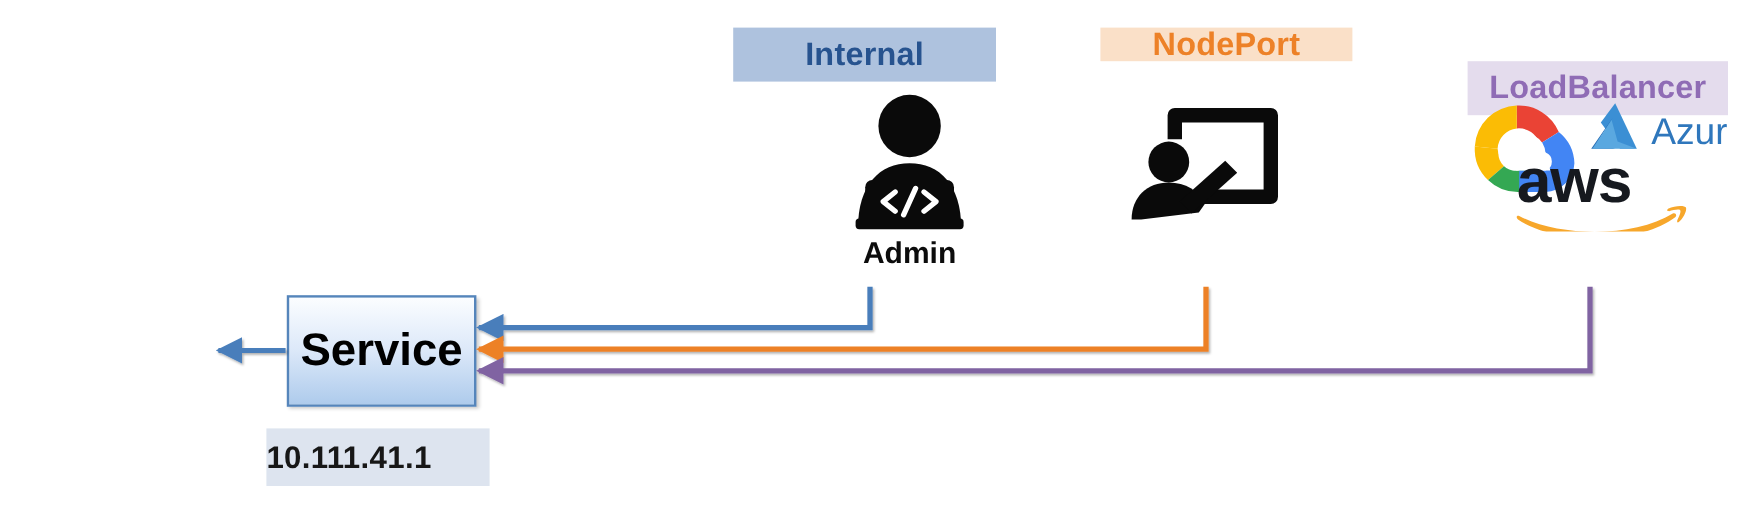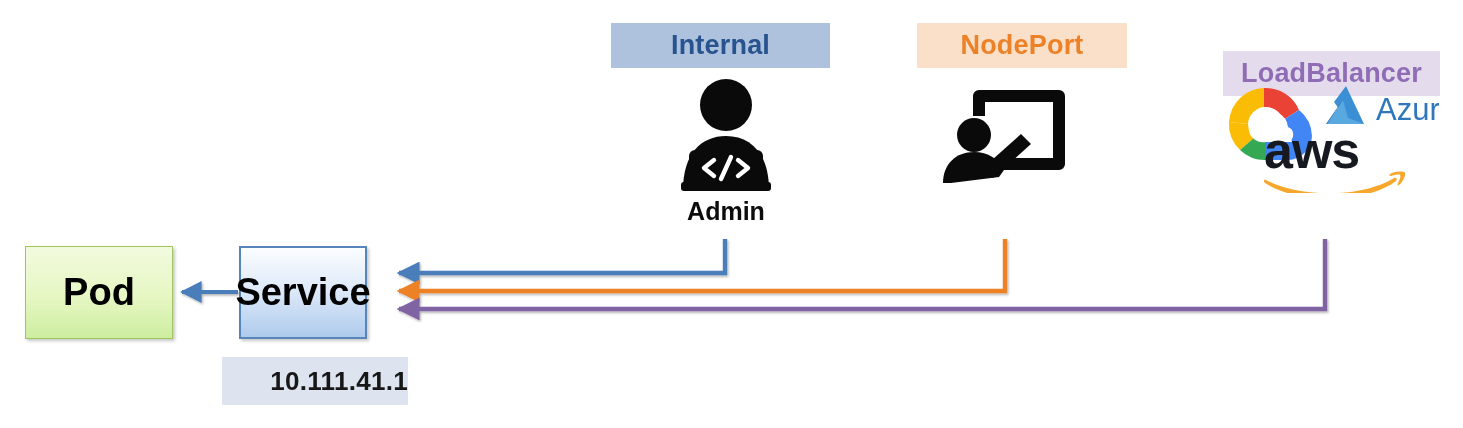--- a/index.html
+++ b/index.html
@@ -30,21 +30,21 @@
     font-weight: bold;
     letter-spacing: 0.2px;
     white-space: nowrap;
   }
   .badge-clusterip {
     left: 611px; top: 23px; width: 219px; height: 45px;
     background: #aec2de;
     color: #27538f;
   }
   .badge-nodeport {
-    left: 917px; top: 23px; width: 210px; height: 45px;
+    left: 917px; top: 23px; width: 210px; height: 28px;
     background: #fae0c8;
     color: #ed8127;
   }
   .badge-loadbalancer {
     left: 1223px; top: 23px; width: 217px; height: 45px;
     background: #e4dced;
     color: #8f6cb5;
     margin-top: 28px;
   }
 
@@ -60,21 +60,21 @@
     align-items: flex-end;
     justify-content: center;
   }
   .actor-label {
     font-size: 25px;
     font-weight: bold;
     color: #0c0c0c;
     white-space: nowrap;
     margin-top: 4px;
   }
-  .actor-admin      { left: 640px;  top: 78px; width: 172px; }
+  .actor-admin      { left: 672px;  top: 78px; width: 172px; }
   .actor-internal   { left: 905px;  top: 78px; width: 196px; }
   .actor-cloud      { left: 1215px; top: 78px; width: 232px; }
 
   
   .node-box {
     position: absolute;
     display: flex;
     align-items: center;
     justify-content: center;
     font-size: 38px;
@@ -82,31 +82,31 @@
     color: #000000;
     box-sizing: border-box;
     box-shadow: 2px 2px 3px rgba(0,0,0,0.22);
   }
   .pod-box {
     left: 25px; top: 246px; width: 148px; height: 93px;
     background: linear-gradient(180deg, #f2fade 0%, #e6f7c3 55%, #cdeda0 100%);
     border: 1px solid #9fc65c;
   }
   .service-box {
-    left: 239px; top: 246px; width: 128px; height: 93px;
+    left: 239px; top: 246px; width: 158px; height: 93px;
     background: linear-gradient(180deg, #fbfdff 0%, #dde9f9 48%, #aecbec 100%);
     border: 2px solid #5585bb;
   }
   .ip-box {
     position: absolute;
     left: 222px; top: 357px; width: 186px; height: 48px;
     background: #dde4ef;
     display: flex;
     align-items: center;
-    justify-content: flex-end;
+    justify-content: flex-start;
     font-size: 26px;
     font-weight: bold;
     color: #171717;
     letter-spacing: 0.3px;
   }
 
   
   .connectors {
     position: absolute;
     left: 0; top: 0;
@@ -189,23 +189,20 @@
 
         <g transform="translate(40,48)">
           <text x="0" y="42" font-family="'Liberation Sans', sans-serif" font-size="52" font-weight="bold" fill="#16191f" letter-spacing="-1">aws</text>
           <path d="M2 54 C36 72 98 72 130 52 C132 51 134 53 132 55 C102 78 32 78 1 57 C-1 55 0 53 2 54 Z" fill="#f7a72b"></path>
           <path d="M126 48 C132 45 140 45 141 47 C142 50 138 57 135 59 C134 60 133 59 134 57 C136 53 137 50 136 49 C135 48 130 49 127 50 C125 50 125 49 126 48 Z" fill="#f7a72b"></path>
         </g>
       </svg>
     </div>
   </div>
 
-  <div class="node-box pod-box">
-    <span>Pod</span>
-  </div>
 
   <div class="node-box service-box">
     <span>Service</span>
   </div>
 
   <div class="ip-box">
     <span>10.111.41.1</span>
   </div>
 
   <svg class="connectors" viewBox="0 0 1463 428">

